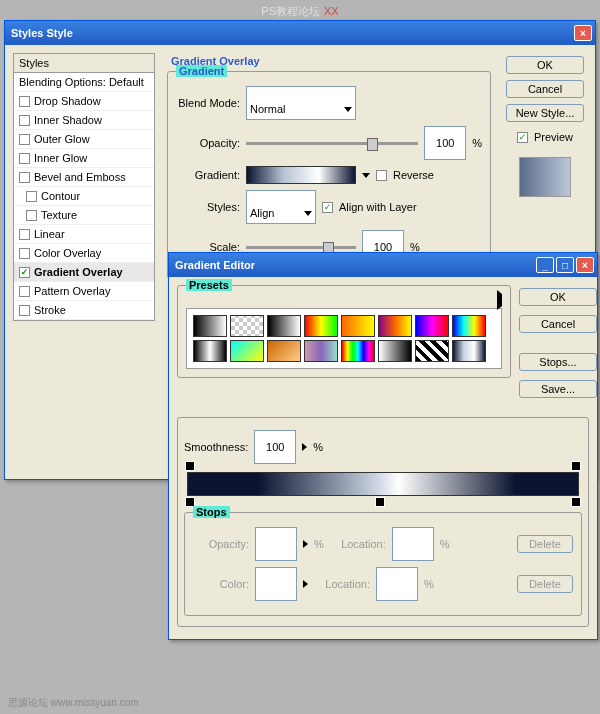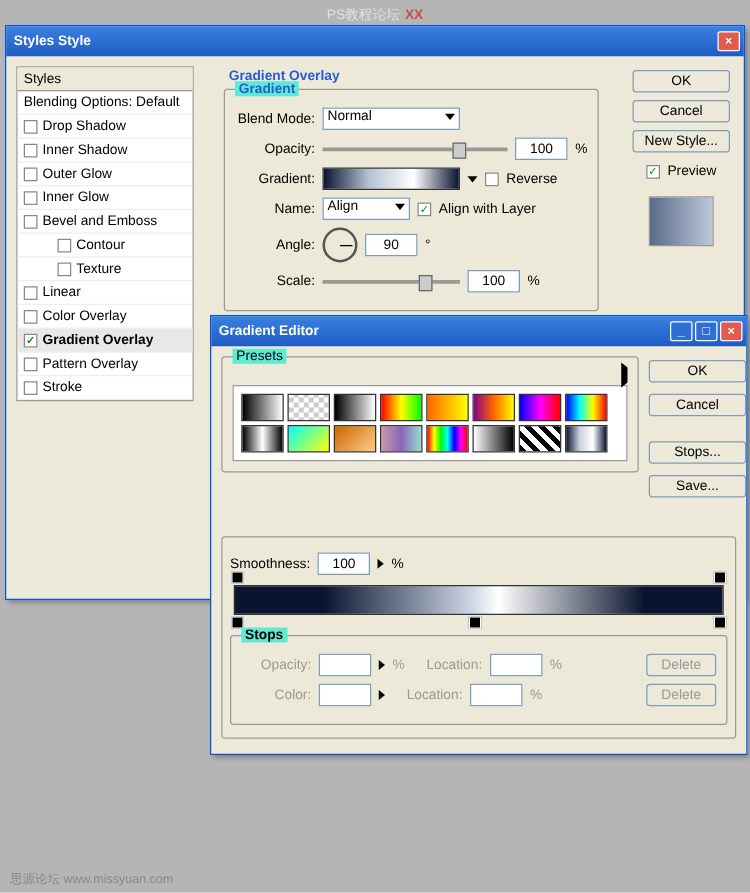--- a/index.html
+++ b/index.html
@@ -1,38 +1,38 @@
 <!DOCTYPE html>
 <html><head>
 <meta charset="utf-8">
 <style>
 *{box-sizing:border-box;margin:0;padding:0;font-family:Tahoma,sans-serif;font-size:11px}
 body{background:#b5b5b5;width:600px;height:714px;position:relative;overflow:hidden}
 .watermark{position:absolute;top:2px;left:50%;transform:translateX(-50%);color:#fff;font-size:14px;opacity:.6;z-index:100}
-.watermark .xx{color:#d00;font-weight:bold}
+.watermark .xx{color:#d00;font-weight:normal}
 .footer-wm{position:absolute;bottom:4px;left:8px;color:#888;font-size:10px}
 .dialog{position:absolute;background:#ece9d8;border:1px solid #0054e3;box-shadow:2px 2px 4px rgba(0,0,0,.3)}
 .titlebar{height:24px;background:linear-gradient(#3a81e0,#1f5bc4);color:#fff;display:flex;align-items:center;padding:0 3px 0 6px;font-weight:bold;font-size:12px}
 .tb-btns{margin-left:auto;display:flex;gap:2px}
 .tb-btn{width:18px;height:16px;border:1px solid #fff;border-radius:2px;display:flex;align-items:center;justify-content:center;font-size:10px;color:#fff;font-weight:bold}
 .tb-close{background:#e35a4f}
 .tb-min,.tb-max{background:#2f6fd4}
-.body{padding:8px;display:flex;gap:24px}
+.body{padding:8px;display:flex;gap:12px}
 .styles-panel{width:142px;border:1px solid #999;background:#fff}
 .styles-hdr{background:#ece9d8;border-bottom:1px solid #999;padding:3px 5px}
 .style-row{padding:3px 5px;border-bottom:1px solid #eee;display:flex;align-items:center;gap:4px}
 .style-row.bold{font-weight:bold;background:#e8e8e8}
-.style-row.sub{padding-left:32px}
+.style-row.sub{padding-left:12px}
 .chk{width:11px;height:11px;border:1px solid #888;background:#fff;display:inline-flex;align-items:center;justify-content:center;font-size:9px;color:#090}
 .center{flex:1}
 .group{border:1px solid #999;border-radius:3px;margin:4px 0;padding:8px;position:relative}
 .group-title{position:absolute;top:-7px;left:8px;background:#5eead4;padding:0 3px;color:#2a5bd0;font-weight:bold}
 .row{display:flex;align-items:center;gap:6px;margin:6px 0}
 .lbl{min-width:64px;text-align:right}
-.input,.select{border:1px solid #7f9db9;background:#fff;height:18px;padding:0 3px}
+.input,.select{border:1px solid #7f9db9;background:#fff;height:18px;padding:16px 3px}
 .select{min-width:110px}
 .num{width:42px;text-align:center}
 .slider{flex:1;height:3px;background:#999;position:relative}
 .slider::after{content:"";position:absolute;top:-4px;left:70%;width:9px;height:11px;background:#ccc;border:1px solid #666}
 .btn{border:1px solid #7f9db9;background:#ece9d8;padding:2px 0;width:78px;text-align:center;border-radius:3px;margin:3px 0}
 .rt{width:84px;display:flex;flex-direction:column;align-items:center}
 .grad-swatch{width:110px;height:18px;background:linear-gradient(90deg,#0a1430,#b5c2d4,#fff,#0a1430);border:1px solid #333}
 .grad-big{width:52px;height:40px;background:linear-gradient(90deg,#5a6b8a,#bcc7d8);border:1px solid #999;margin-top:8px}
 .angle-dial{width:28px;height:28px;border:2px solid #555;border-radius:50%;position:relative}
 .angle-dial::after{content:"";position:absolute;top:12px;left:12px;width:10px;height:1px;background:#000}
@@ -137,30 +137,24 @@
             <span>%</span>
           </div>
         <div class="row">
             <span class="lbl">Gradient:</span>
             <div class="grad-swatch"></div>
             <span class="tri"></span>
             <span class="chk"></span>
             <span>Reverse</span>
           </div>
         <div class="row">
-            <span class="lbl">Name:</span>
+            <span class="lbl">Styles:</span>
             <div class="select" style="min-width:70px"><span>Align</span> <span class="tri" style="float:right;margin-top:4px"></span></div>
             <span class="chk">✓</span>
             <span>Align with Layer</span>
-          </div>
-        <div class="row">
-            <span class="lbl">Angle:</span>
-            <div class="angle-dial"></div>
-            <input class="input num" value="90" style="">
-            <span>°</span>
           </div>
         <div class="row">
             <span class="lbl">Scale:</span>
             <div class="slider" style="flex:0 0 110px"></div>
             <input class="input num" value="100" style="">
             <span>%</span>
           </div>
       </div>
     </div>
     <div class="rt">
@@ -181,21 +175,21 @@
     <span>Gradient Editor</span>
     <div class="tb-btns">
       <div class="tb-btn tb-min">_</div>
       <div class="tb-btn tb-max">□</div>
       <div class="tb-btn tb-close">×</div>
     </div>
   </div>
   <div class="body">
     <div class="ge-row">
       <div class="group" style="flex:1;margin:0">
-        <div class="group-title" style="color:#000;font-weight:normal">Presets</div>
+        <div class="group-title" style="color:#000;font-weight:bold">Presets</div>
         <div style="text-align:right;margin-bottom:2px"><span class="tri-r"></span></div>
         <div class="presets" id="presets">
             <div class="sw" style="background: linear-gradient(90deg, rgb(0, 0, 0), rgb(255, 255, 255));"></div>
             <div class="sw" style="background: repeating-conic-gradient(rgb(204, 204, 204) 0deg, rgb(204, 204, 204) 25%, rgb(255, 255, 255) 0deg, rgb(255, 255, 255) 50%) 0px center / 8px 8px;"></div>
             <div class="sw" style="background: linear-gradient(90deg, rgb(0, 0, 0), rgb(255, 255, 255));"></div>
             <div class="sw" style="background: linear-gradient(90deg, rgb(255, 0, 0), rgb(255, 255, 0), rgb(0, 255, 0));"></div>
             <div class="sw" style="background: linear-gradient(90deg, rgb(255, 102, 0), rgb(255, 255, 0));"></div>
             <div class="sw" style="background: linear-gradient(90deg, rgb(136, 0, 136), rgb(255, 102, 0), rgb(255, 255, 0));"></div>
             <div class="sw" style="background: linear-gradient(90deg, rgb(0, 0, 255), rgb(255, 0, 255), rgb(255, 0, 0));"></div>
             <div class="sw" style="background: linear-gradient(90deg, rgb(0, 0, 255), rgb(0, 255, 255), rgb(255, 255, 0), rgb(255, 0, 0));"></div>

